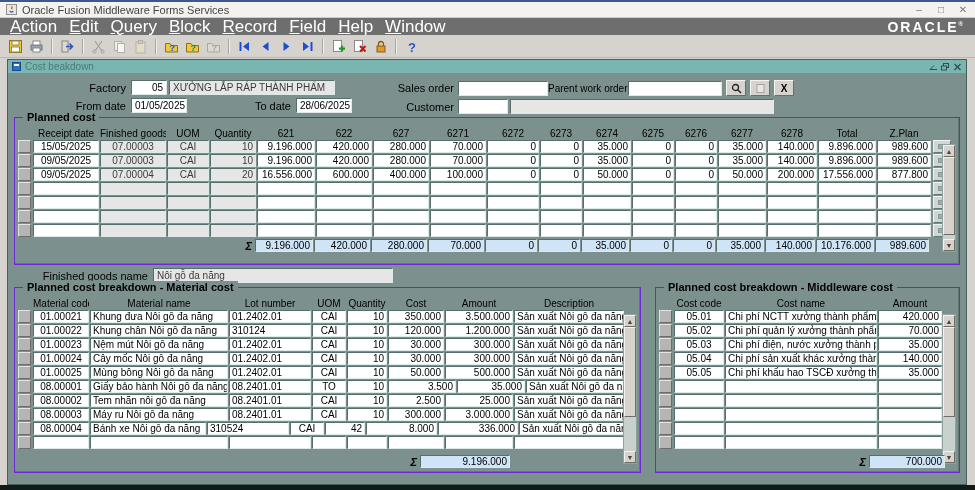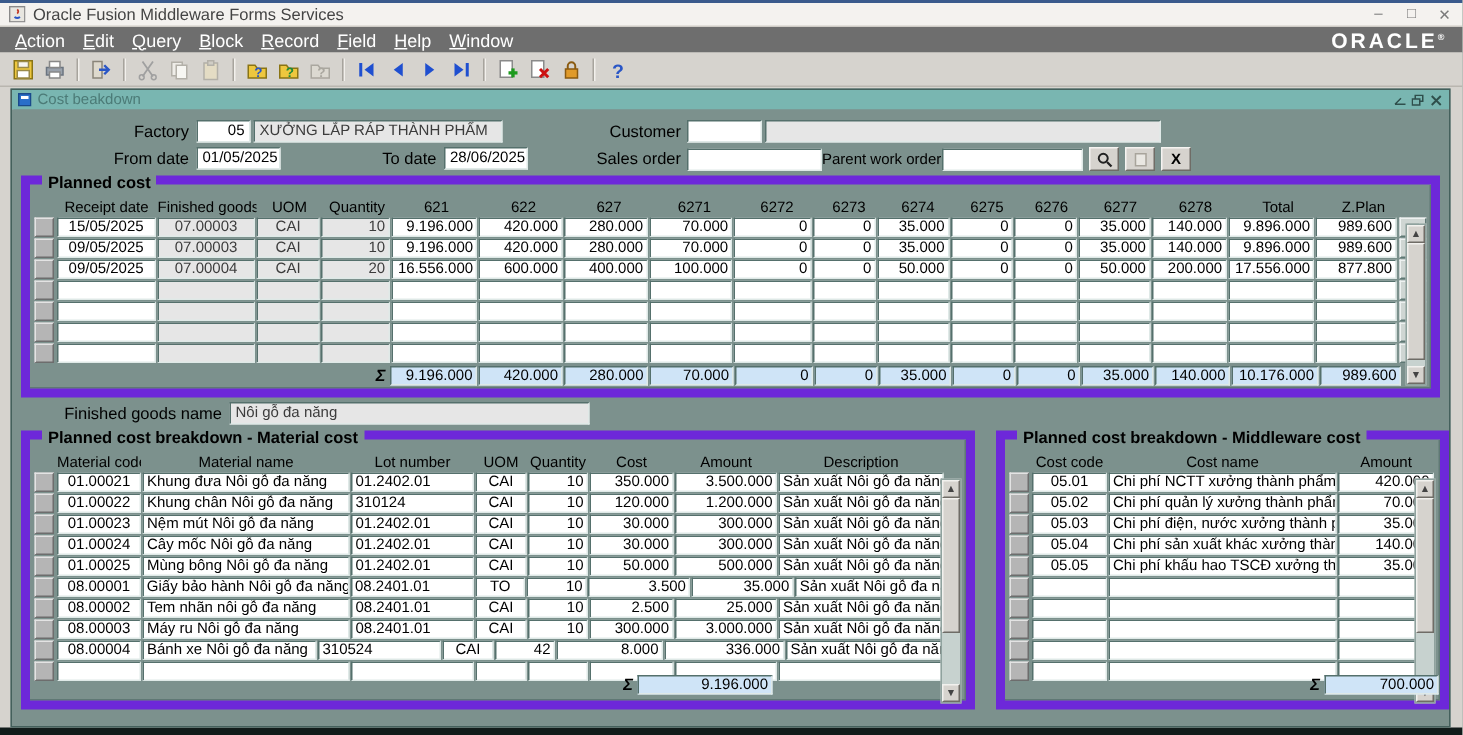--- a/index.html
+++ b/index.html
@@ -7,21 +7,21 @@
   body { font-family:"Liberation Sans", sans-serif; font-size:11px; background:#d6d3ce; }
   .win { width:975px; height:490px; position:relative; background:#d6d3ce; border-top:2px solid #3a5a8c; }
   
   .titlebar { height:16px; background:#f4f2ef; display:flex; align-items:center; padding:0 6px; border-bottom:1px solid #cfccc6; }
   .java-icon { width:11px; height:11px; margin-right:5px; }
   .title-text { color:#444; font-size:11px; }
   .win-controls { margin-left:auto; display:flex; gap:10px; color:#7a7a7a; font-size:10px; }
   .win-controls span { width:12px; text-align:center; cursor:default; }
   
   .menubar { height:17px; background:#6e6e6e; display:flex; align-items:center; padding-left:4px; }
-  .menu-item { color:#fff; font-size:12px; padding:1px 6px; cursor:default; }
+  .menu-item { color:#fff; font-size:17px; padding:1px 6px; cursor:default; }
   .menu-item u { text-decoration:underline; }
   .brand { margin-left:auto; margin-right:10px; color:#fff; font-weight:bold; font-size:14px; letter-spacing:2px; }
   .brand sup { font-size:6px; }
   
   .toolbar { height:23px; background:#d6d3ce; border-bottom:1px solid #b9b6af; display:flex; align-items:center; padding-left:5px; }
   .tbtn { width:19px; height:19px; display:inline-flex; align-items:center; justify-content:center; margin:0 1px; }
   .tsep { width:2px; height:15px; border-left:1px solid #a7a49d; border-right:1px solid #f2f0ec; margin:0 4px; }
   
   .mdi { position:relative; height:432px; background:#d6d3ce; border-bottom:5px solid #111b1a; }
   .form-window { position:absolute; left:7px; top:1px; width:960px; height:426px; border:1px solid #44605c; background:#7c918d; box-shadow: inset 1px 1px 0 #a9c0bc; }
@@ -33,21 +33,21 @@
   .lbl { color:#000; font-size:11px; text-align:right; white-space:nowrap; }
   .fld { background:#fff; border:1px solid; border-color:#55706c #dfe9e7 #dfe9e7 #55706c; height:15px; font-size:10px; padding:1px 3px; overflow:hidden; white-space:nowrap; color:#000; }
   .fld.dis { background:#e6e6e6; color:#3c3c3c; }
   .fld.right { text-align:right; }
   .fld.center { text-align:center; }
   .hdr-area { position:relative; height:44px; padding-top:7px; }
   .hrow { display:flex; align-items:center; margin-bottom:3px; }
   .r-cluster { position:absolute; left:368px; top:7px; }
   .mini-btn { width:20px; height:16px; background:#d6d3ce; border:1px solid; border-color:#f5f4f1 #6f6c66 #6f6c66 #f5f4f1; display:inline-flex; align-items:center; justify-content:center; margin-left:4px; font-size:10px; font-weight:bold; color:#000; }
   
-  .gbox { position:relative; border:6px solid #6d28d9; box-shadow: inset -1px -1px 0 #5f7874; margin:0 6px; }
+  .gbox { position:relative; border:1px solid #6d28d9; box-shadow: inset -1px -1px 0 #5f7874; margin:0 6px; }
   .gtitle { position:absolute; top:-7px; left:8px; background:#7c918d; padding:0 4px; font-weight:bold; font-size:11px; color:#000; }
   
   .grid { padding:10px 3px 2px 3px; }
   .grow { display:flex; margin-bottom:1px; }
   .ghead { display:flex; margin-bottom:1px; }
   .hcell { font-size:10px; color:#000; text-align:center; margin-right:1px; overflow:hidden; white-space:nowrap; }
   .cell { background:#fff; border:1px solid; border-color:#55706c #dfe9e7 #dfe9e7 #55706c; height:13px; font-size:10px; line-height:11px; padding:0 2px; margin-right:1px; overflow:hidden; white-space:nowrap; }
   .cell.gray { background:#e6e6e6; color:#3c3c3c; }
   .cell.sum { background:#cfe4f7; }
   .sel { width:13px; height:13px; background:#b5b5b5; border:1px solid; border-color:#e3e3e3 #6d6d6d #6d6d6d #e3e3e3; margin-right:2px; }
@@ -239,41 +239,41 @@
             <span class="fld dis" style="width:166px;margin-left:2px">XƯỞNG LẮP RÁP THÀNH PHẨM</span>
           </div>
           <div class="hrow">
             <span class="lbl" style="width:118px">From date</span>
             <span class="fld center" style="width:56px;margin-left:5px">01/05/2025</span>
             <span class="lbl" style="width:104px">To date</span>
             <span class="fld center" style="width:56px;margin-left:5px">28/06/2025</span>
           </div>
           <div class="r-cluster">
             <div class="hrow">
-              <span class="lbl" style="width:78px">Customer</span>
-              <span class="fld" style="width:50px;margin-left:4px"></span>
-              <span class="fld dis" style="width:264px;margin-left:2px"></span>
-            </div>
-            <div class="hrow">
               <span class="lbl" style="width:78px">Sales order</span>
               <span class="fld" style="width:90px;margin-left:4px"></span>
               <span class="lbl" style="width:76px;font-size:10px">Parent work order</span>
               <span class="fld" style="width:94px;margin-left:4px"></span>
               <span class="mini-btn">
                   <svg width="11" height="11" viewBox="0 0 11 11">
                     <circle cx="4.5" cy="4.5" r="3" fill="none" stroke="#222" stroke-width="1.3"></circle>
                     <path d="M7 7 L10 10" stroke="#222" stroke-width="1.5"></path>
                   </svg>
                 </span>
               <span class="mini-btn" style="color:#9a988f">
                   <svg width="11" height="11" viewBox="0 0 11 11">
                     <rect x="2" y="1.5" width="7" height="8" fill="#e9e7e2" stroke="#a8a49b"></rect>
                   </svg>
                 </span>
               <span class="mini-btn">X</span>
+            </div>
+            <div class="hrow">
+              <span class="lbl" style="width:78px">Customer</span>
+              <span class="fld" style="width:50px;margin-left:4px"></span>
+              <span class="fld dis" style="width:264px;margin-left:2px"></span>
             </div>
           </div>
         </div>
 
         <div class="gbox" style="height:148px">
           <span class="gtitle">Planned cost</span>
           <div class="grid" id="planned-grid">
               <div class="ghead">
                 <span class="spacer" style="width: 15px;"></span>
                 <span class="hcell" style="width: 66px;">Receipt date</span>

